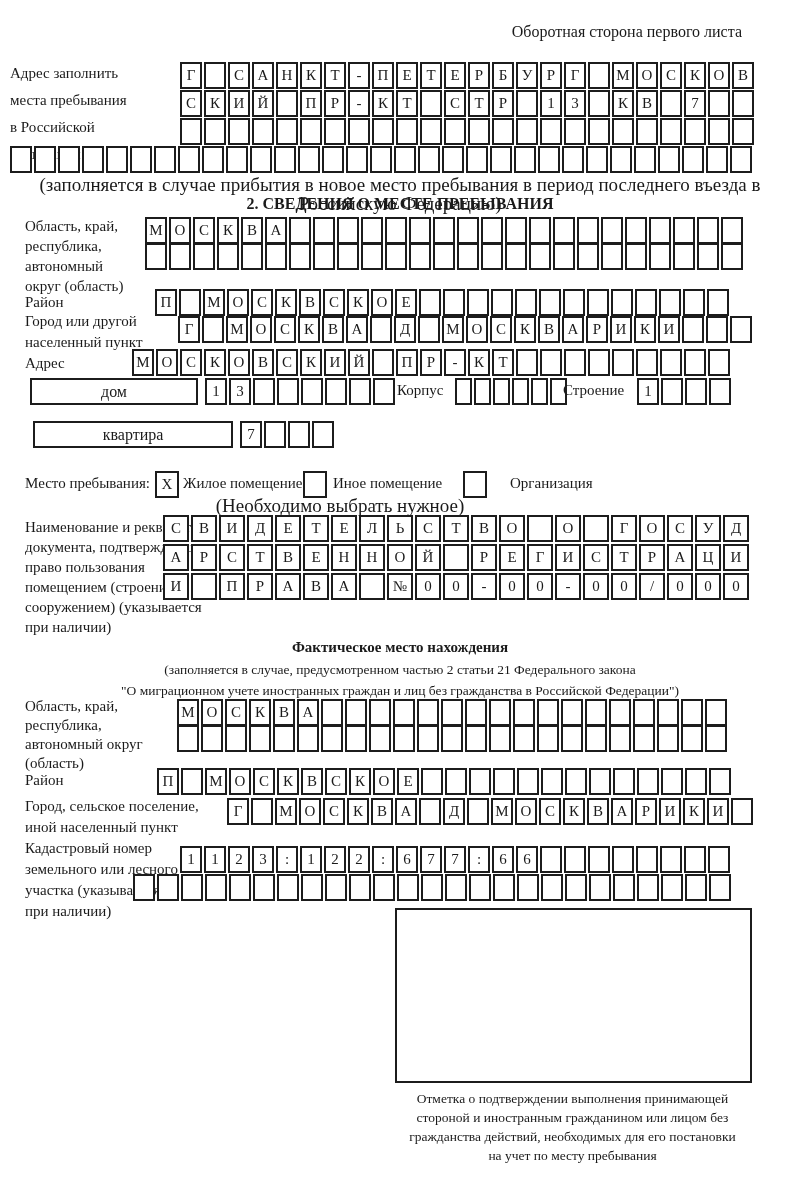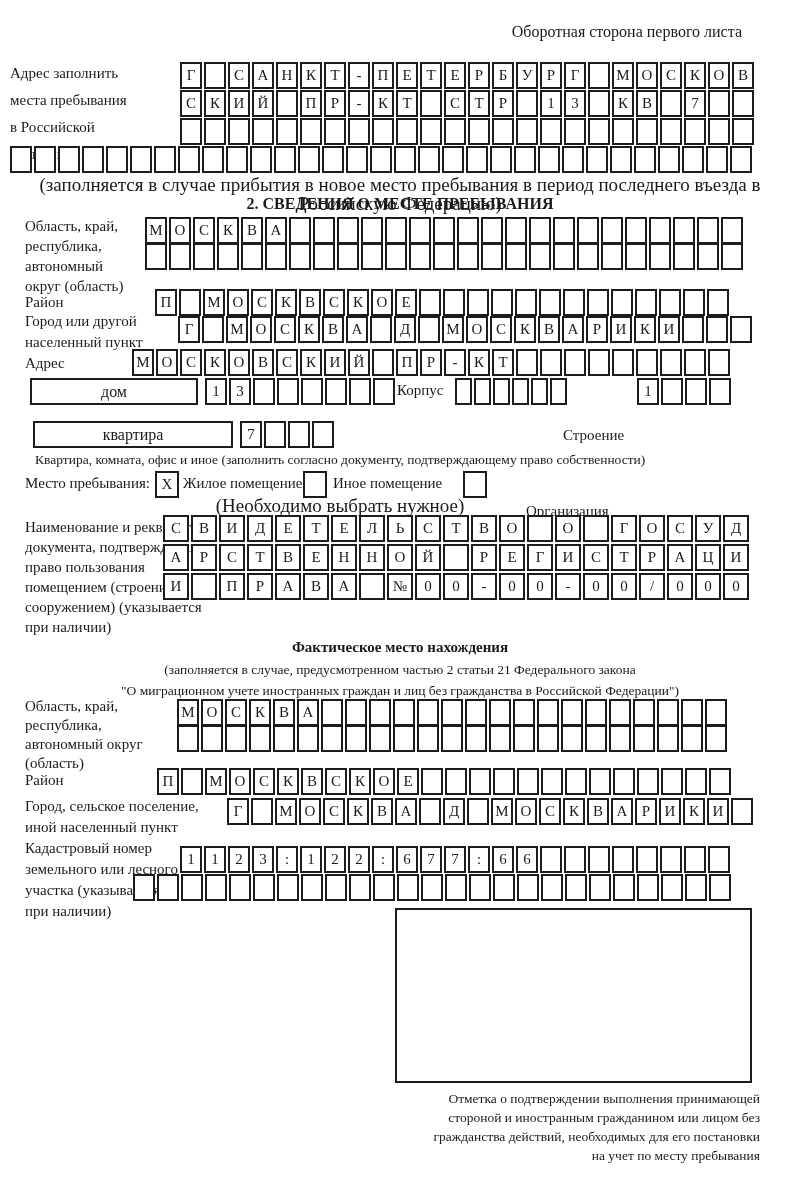--- a/index.html
+++ b/index.html
@@ -313,44 +313,43 @@
     </div>
   <div class="lbl" style="left:397px;top:380px;">Корпус</div>
   <div class="row narrow" style="left:455px;top:378px;">
       <span class="cell"></span>
       <span class="cell"></span>
       <span class="cell"></span>
       <span class="cell"></span>
       <span class="cell"></span>
       <span class="cell"></span>
     </div>
-  <div class="lbl" style="left:563px;top:380px;margin-top:45px;">Строение</div>
+  <div class="lbl" style="left:563px;top:380px;">Строение</div>
   <div class="row" style="left:637px;top:378px;">
       <span class="cell">1</span>
       <span class="cell"></span>
       <span class="cell"></span>
       <span class="cell"></span>
     </div>
 
   <div class="bigfield" style="left:33px;top:421px;width:196px;">квартира</div>
   <div class="row" style="left:240px;top:421px;">
       <span class="cell">7</span>
       <span class="cell"></span>
       <span class="cell"></span>
       <span class="cell"></span>
     </div>
-  <div class="cap" style="left:35px;top:450px;font-size:13.5px;">Квартира, комната, офис и иное (заполнить согласно документу, подтверждающему право собственности)</div>
 
   <div class="lbl" style="left:25px;top:473px;">Место пребывания:</div>
   <div class="chk" style="left:155px;top:471px;">X</div>
   <div class="lbl" style="left:183px;top:473px;">Жилое помещение</div>
   <div class="chk" style="left:303px;top:471px;"></div>
   <div class="lbl" style="left:333px;top:473px;">Иное помещение</div>
   <div class="chk" style="left:463px;top:471px;"></div>
-  <div class="lbl" style="left:526px;top:473px;margin-top:28px;">Организация</div>
+  <div class="lbl" style="left:510px;top:473px;">Организация</div>
   <div class="cap" style="left:170px;top:496px;width:340px;text-align:center;">(Необходимо выбрать нужное)</div>
 
   <div class="lbl" style="left:25px;top:517px;">Наименование и реквизиты
 документа, подтверждающего
 право пользования
 помещением (строением,
 сооружением) (указывается
 при наличии)</div>
   <div class="row wide" style="left:163px;top:515px;">
       <span class="cell">С</span>
@@ -587,18 +586,18 @@
       <span class="cell"></span>
       <span class="cell"></span>
       <span class="cell"></span>
       <span class="cell"></span>
       <span class="cell"></span>
       <span class="cell"></span>
       <span class="cell"></span>
     </div>
 
   <div class="stampbox" style="left:395px;top:908px;width:353px;height:171px;"></div>
-  <div class="cap" style="left:385px;top:1089px;width:375px;text-align:right;font-size:13.5px;">Отметка о подтверждении выполнения принимающей
+  <div class="cap" style="left:385px;top:1089px;width:375px;text-align:center;font-size:13.5px;">Отметка о подтверждении выполнения принимающей
 стороной и иностранным гражданином или лицом без
 гражданства действий, необходимых для его постановки
 на учет по месту пребывания</div>
 
 </div>
 
 </body></html>

